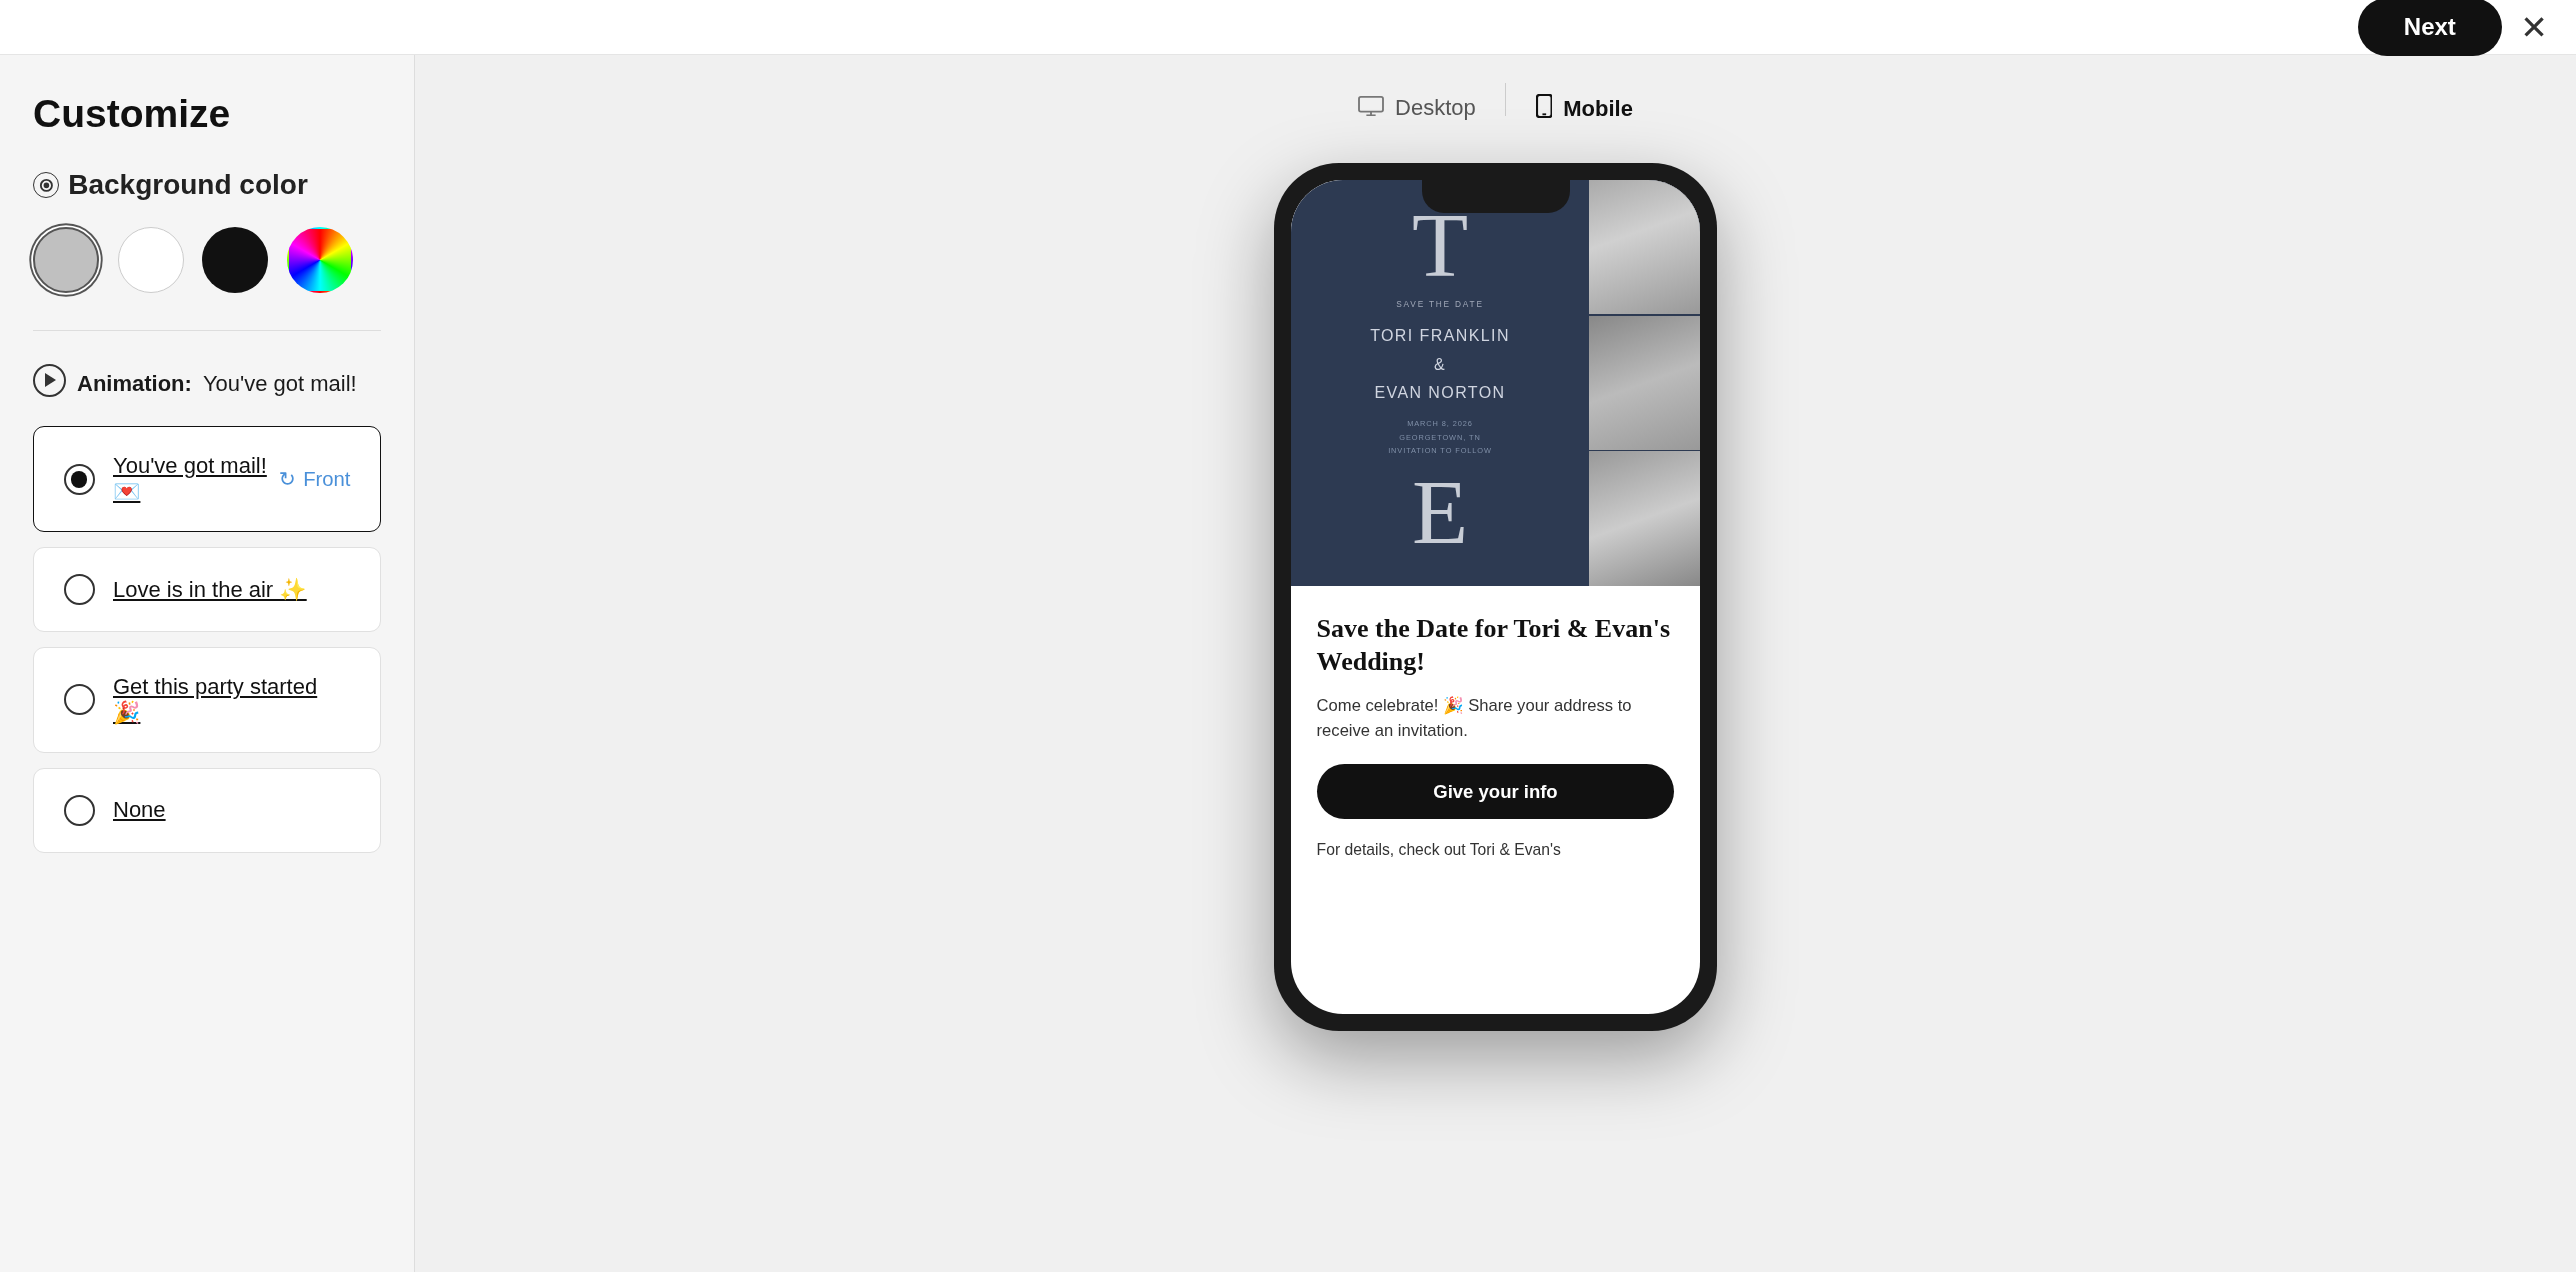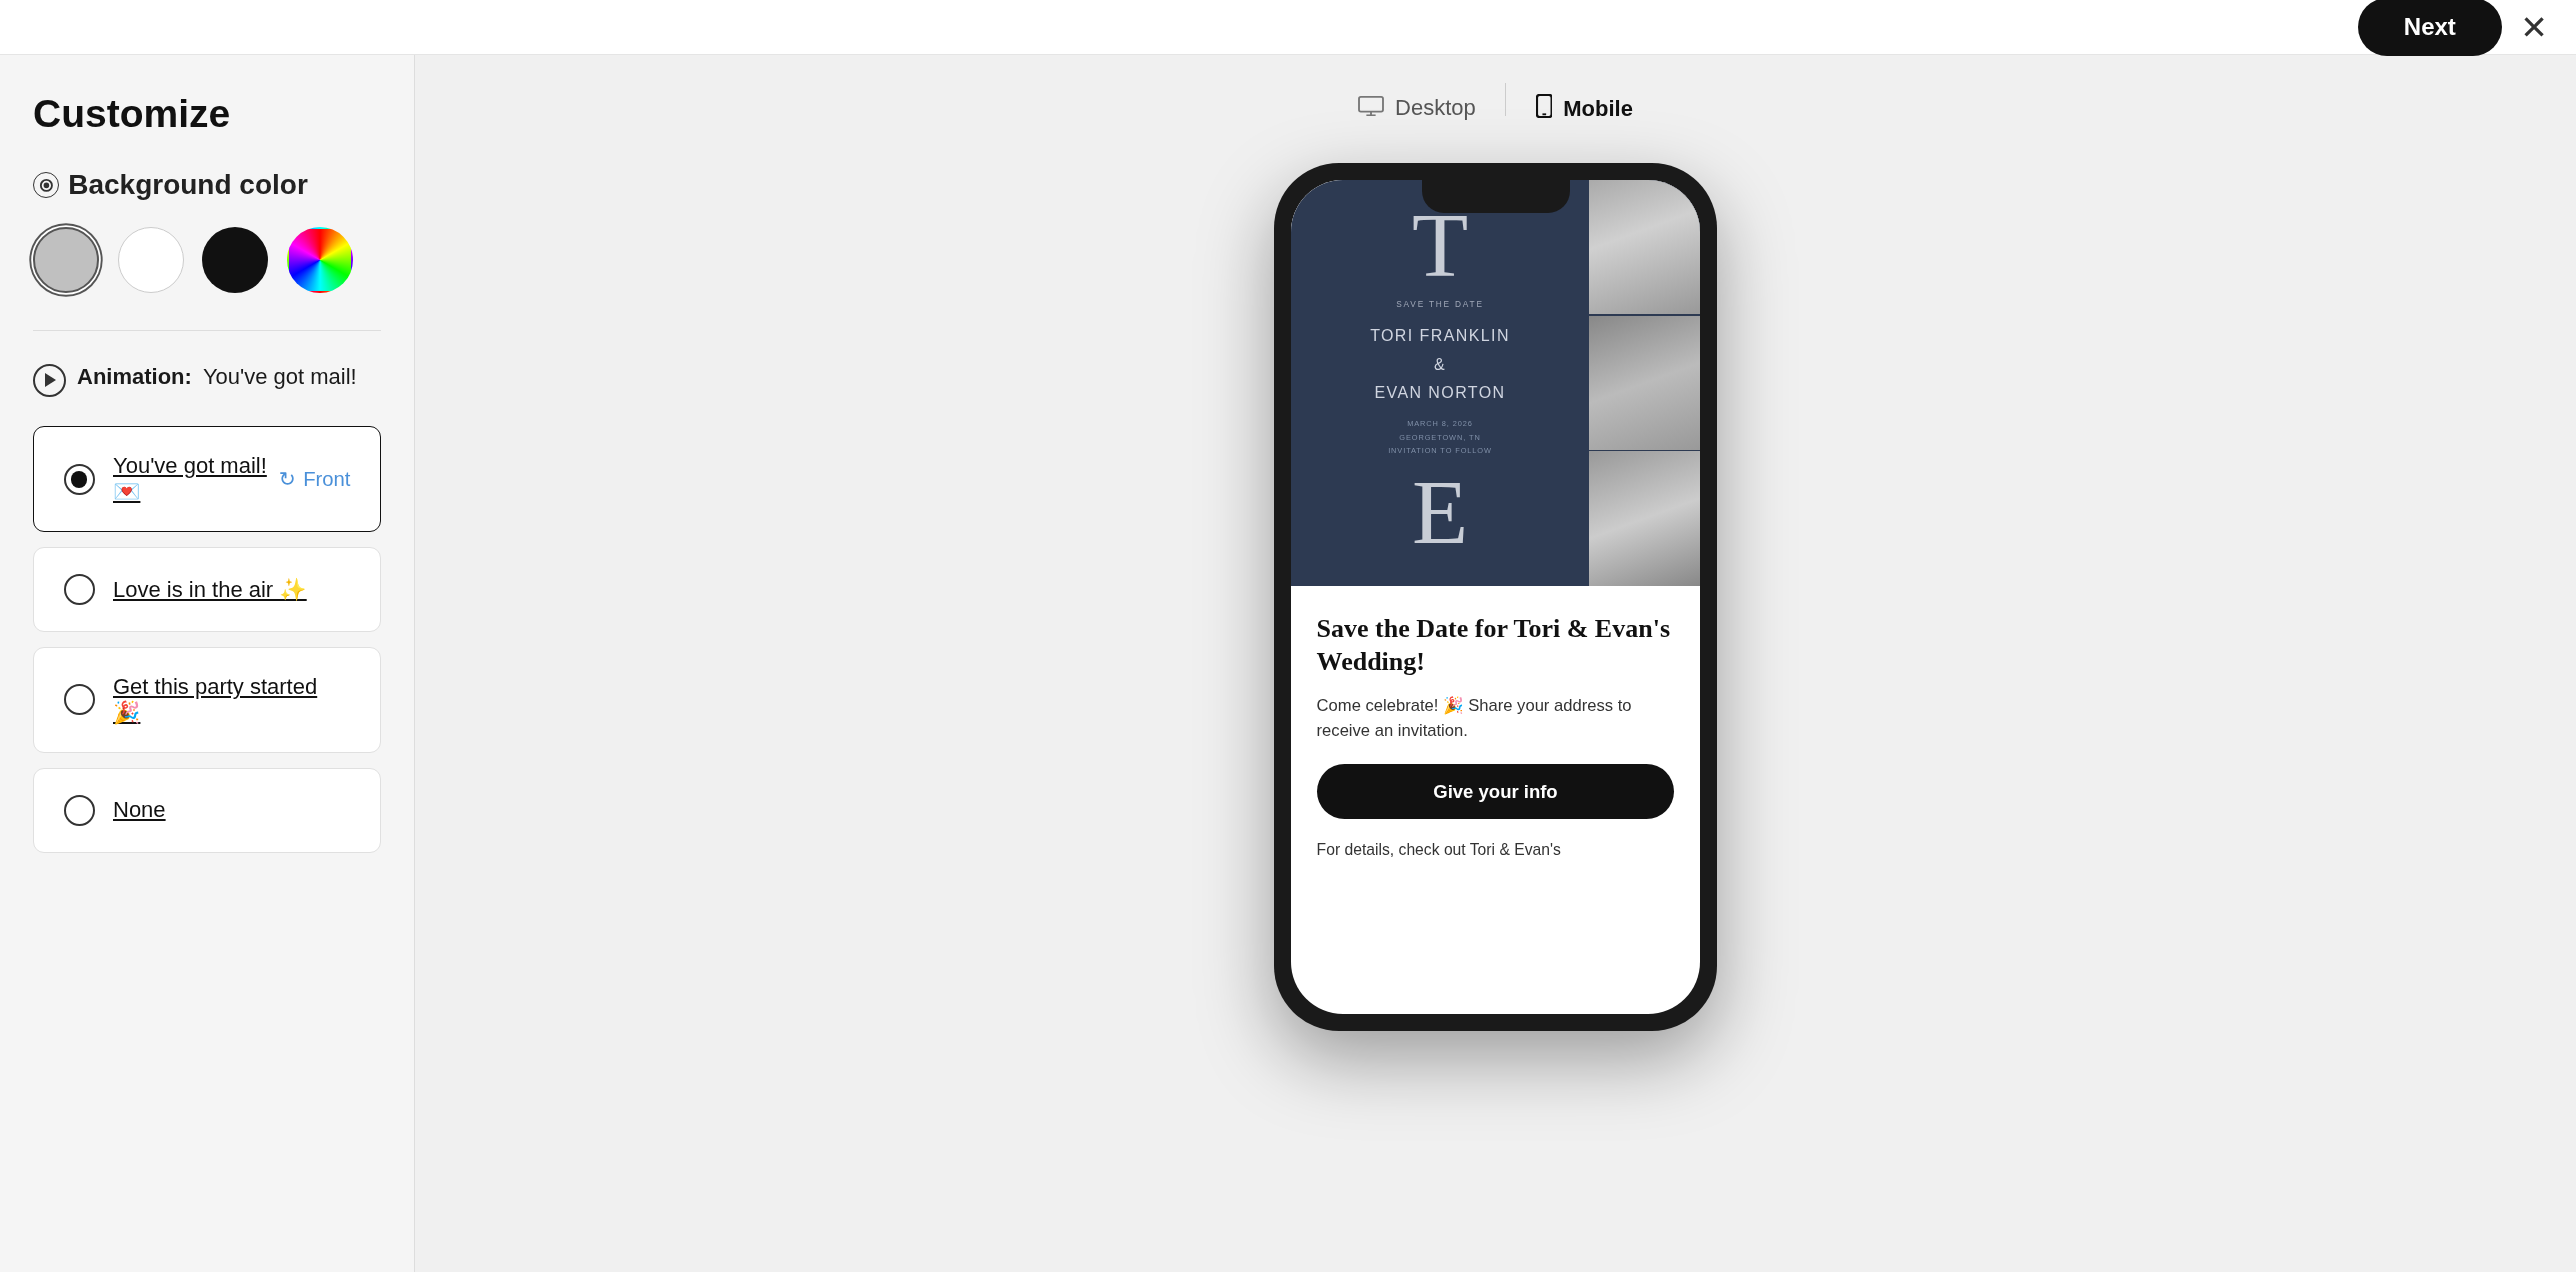--- a/index.html
+++ b/index.html
@@ -143,21 +143,21 @@
     }
 
     .divider {
       height: 0.9px;
       background: #ddd;
       margin: 33px 0;
     }
 
     .animation-row {
       display: flex;
-      align-items: flex-start;
+      align-items: flex-end;
       gap: 11px;
       font-size: 22px;
       margin-bottom: 29.5px;
     }
     .animation-label {
       font-weight: 600;
     }
     .animation-value {
       font-weight: 400;
     }

